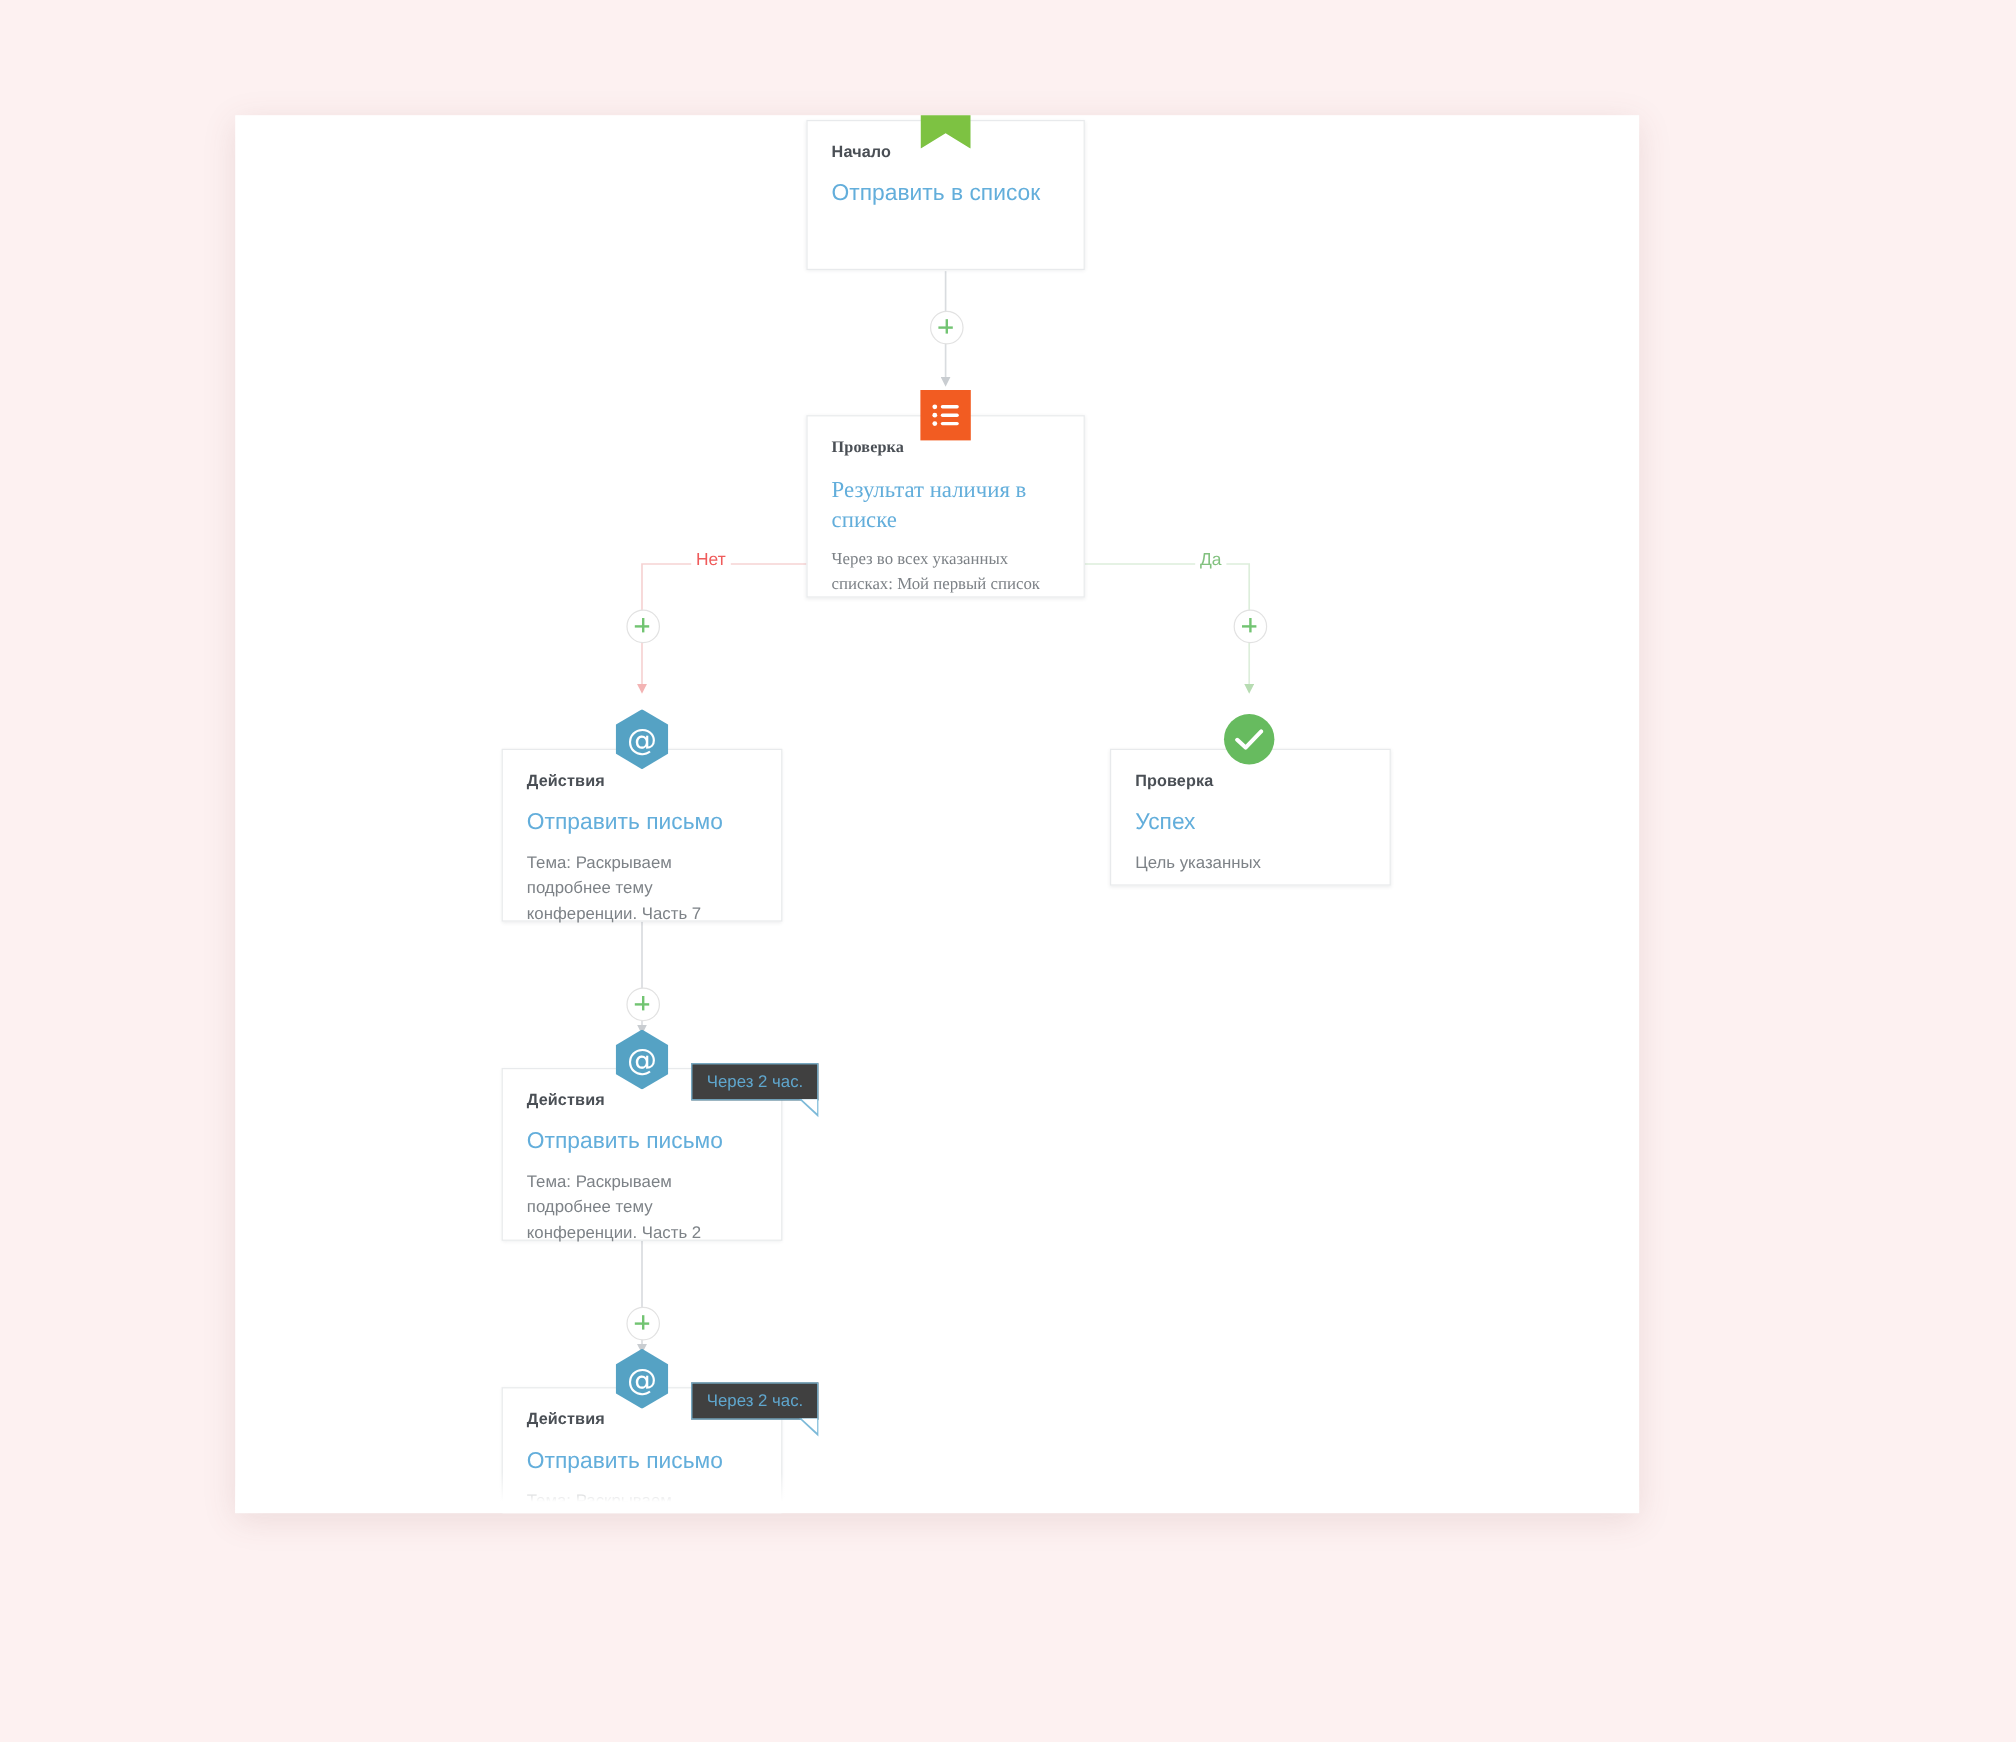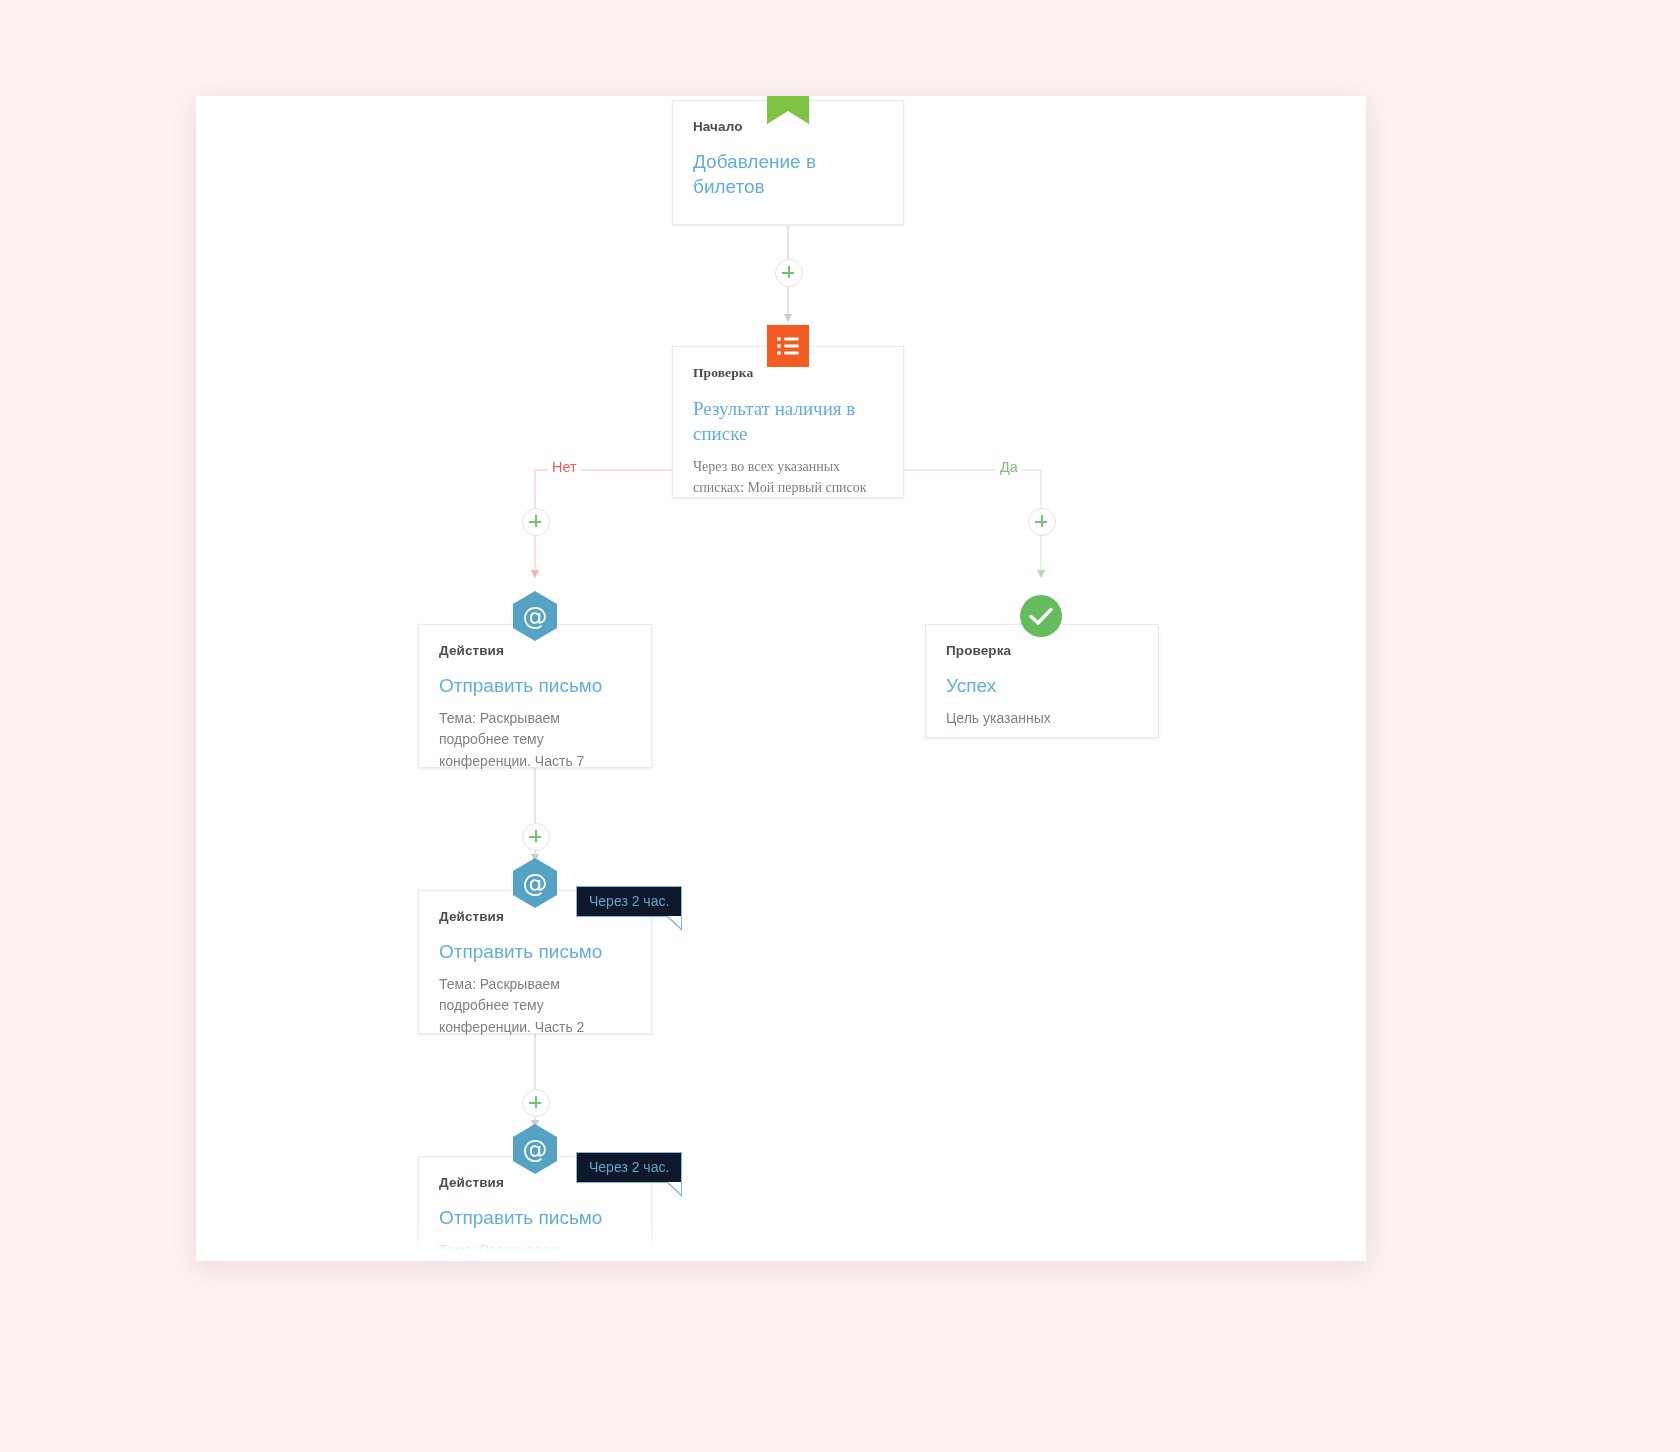--- a/index.html
+++ b/index.html
@@ -166,28 +166,28 @@
   .icon-check svg { display:block; }
 
   
   .branch-label {
     position: absolute;
     font-size: 14.5px;
     z-index: 14;
     background: #ffffff;
     padding: 0 4px;
   }
-  .branch-no  { color: #ef5b5b; }
+  .branch-no  { color: #ef5b5b; margin-left: 28px; }
   .branch-yes { color: #82c17f; }
 
   
   .delay-badge {
     position: absolute;
     z-index: 22;
-    background: #0f172a;
+    background: #404040;
     border: 1px solid #7cb9d8;
     color: #5fa6cd;
     font-size: 14px;
     padding: 7px 12px 8px 12px;
     line-height: 1;
     white-space: nowrap;
   }
   .delay-badge::after {
     content: "";
     position: absolute;
@@ -238,21 +238,21 @@
       <line x1="339" y1="672" x2="339" y2="762" stroke="#d9dcdf" stroke-width="1.4" marker-end="url(#arrow-gray)"></line>
 
       <line x1="339" y1="938" x2="339" y2="1028" stroke="#d9dcdf" stroke-width="1.4" marker-end="url(#arrow-gray)"></line>
     </svg>
 
     <div class="node-icon icon-flag" style="left:571px; top:-6px;"></div>
 
     <div class="node-card" style="left:476px; top:4px; width:232px; height:125px;">
       <div class="card-pad">
         <div class="card-kind">Начало</div>
-        <div class="card-title">Добавление в билетов</div>
+        <div class="card-title">Отправить в список</div>
       </div>
     </div>
 
     <div class="plus-button" style="left:579px; top:163px;"></div>
 
     <div class="node-icon icon-list" style="left:571px; top:229px;">
       <svg width="24" height="22" viewBox="0 0 24 22" aria-hidden="true">
         <circle cx="3" cy="4" r="2" fill="#ffffff"></circle>
         <circle cx="3" cy="11" r="2" fill="#ffffff"></circle>
         <circle cx="3" cy="18" r="2" fill="#ffffff"></circle>

